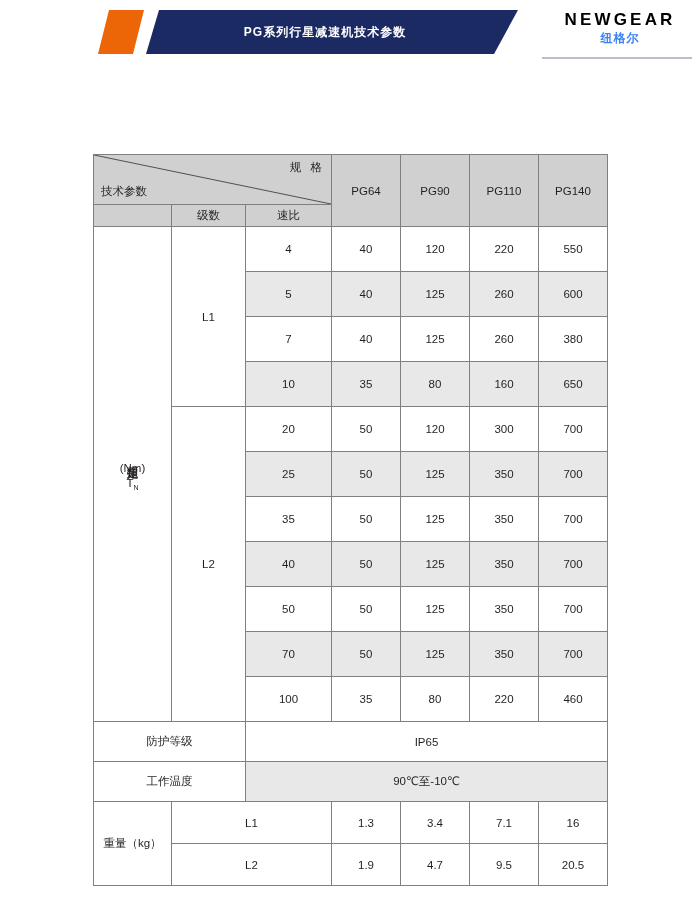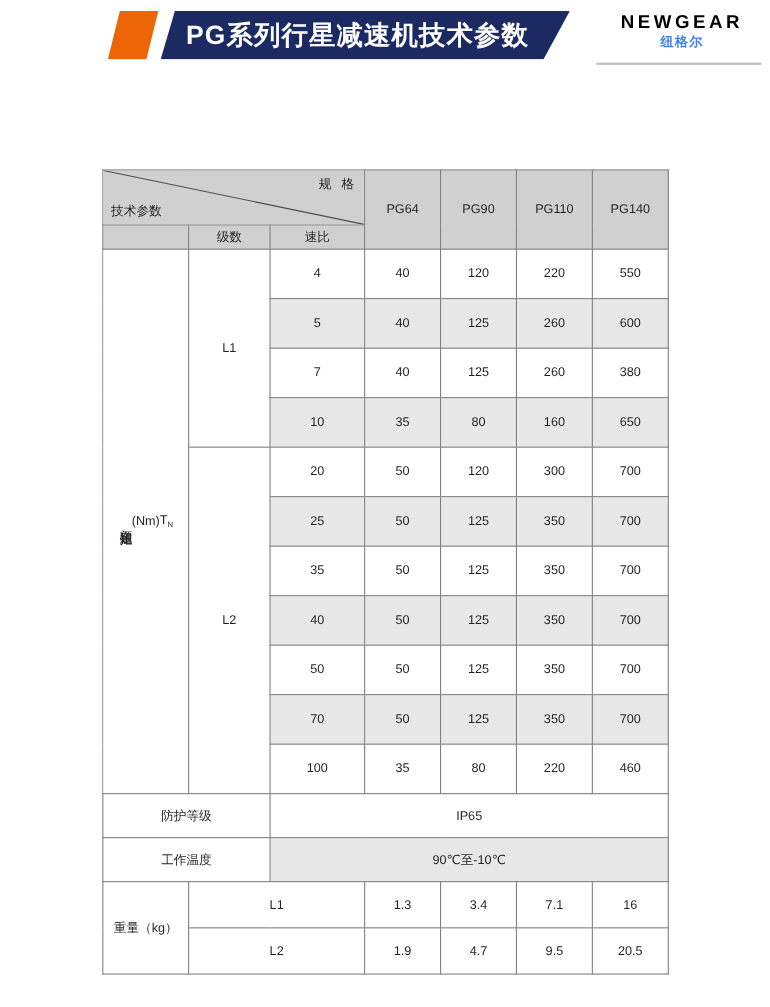--- a/index.html
+++ b/index.html
@@ -37,21 +37,21 @@
     left: 48px; top: 0;
     width: 372px; height: 44px;
     background: #1b2a63;
     clip-path: polygon(13px 0, 372px 0, 348px 44px, 0 44px);
     display: flex;
     align-items: center;
     justify-content: center;
   }
   .banner-title {
     color: #ffffff;
-    font-size: 24px;
+    font-size: 12px;
     font-weight: bold;
     letter-spacing: 1px;
     padding-right: 14px;
     white-space: nowrap;
   }
 
   .logo {
     position: absolute;
     right: 14px;
     top: 11px;
@@ -146,21 +146,21 @@
 
   .drow td { height: 45px; }
 
   
   .torque-cell {
     position: relative;
     vertical-align: middle;
   }
   .torque-inner {
     display: flex;
-    flex-direction: row;
+    flex-direction: column;
     align-items: center;
     justify-content: center;
     line-height: 1.18;
     font-size: 11.5px;
   }
   .torque-cn {
     writing-mode: vertical-rl;
     text-orientation: upright;
     letter-spacing: 1px;
     line-height: 1.05;

